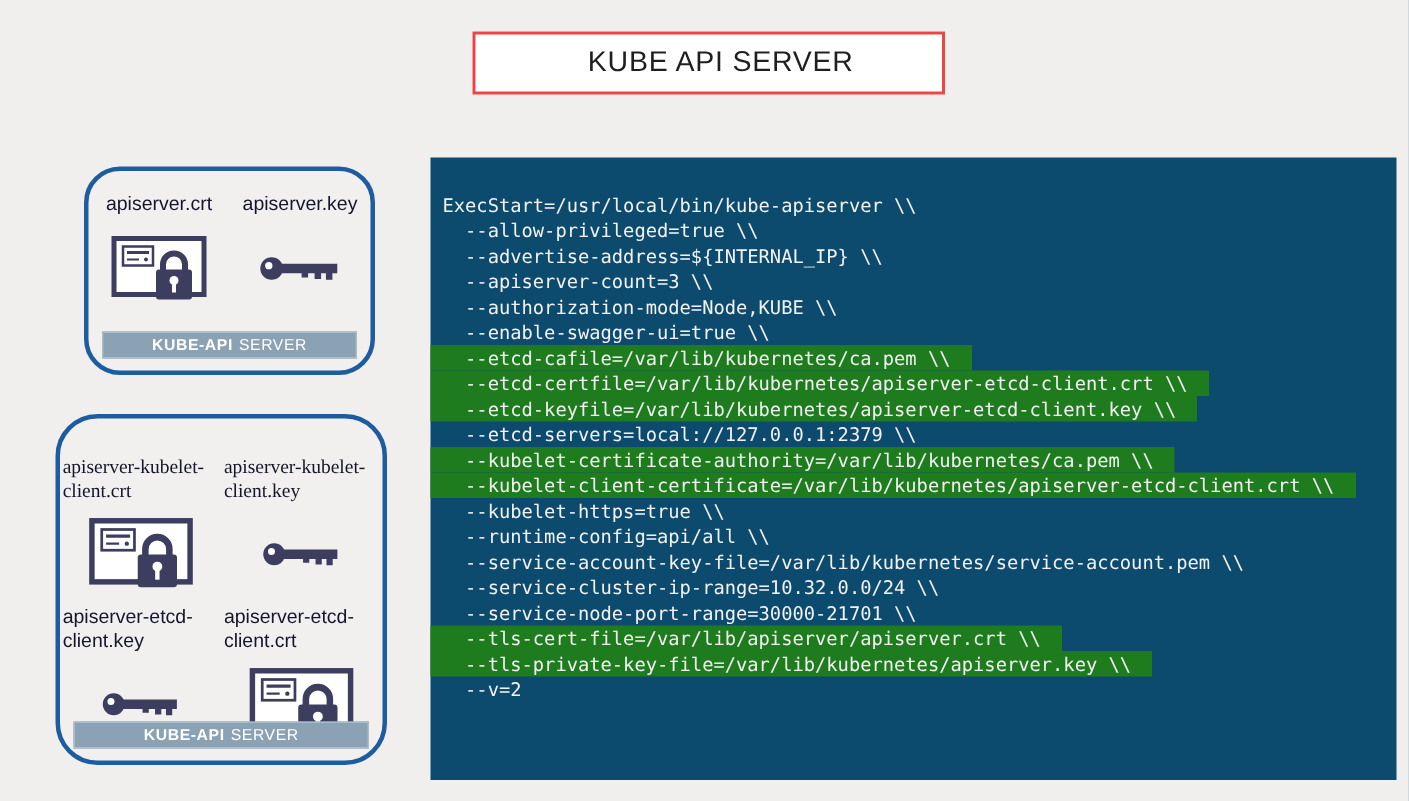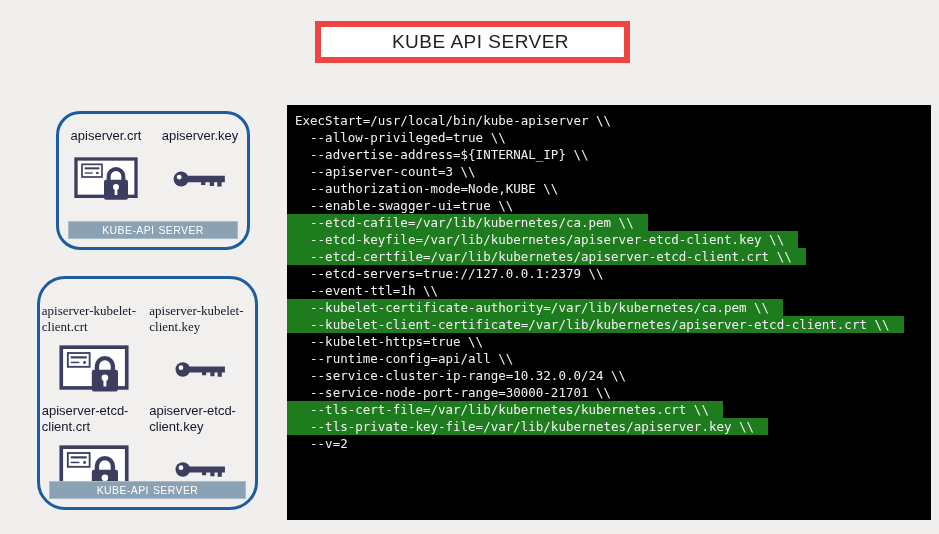--- a/index.html
+++ b/index.html
@@ -6,21 +6,21 @@
   html,body { margin:0; padding:0; background:#ffffff; }
   .canvas{
     position:relative; width:939px; height:534px;
     background:#f0efed; overflow:hidden;
     font-family:"Liberation Sans", sans-serif;
   }
 
   
   .title-box{
     position:absolute; left:315px; top:21px; width:315px; height:42px;
-    background:#ffffff; border:6px solid #ef4444;
+    background:#ffffff; border:2px solid #ef4444;
     display:flex; align-items:center; justify-content:center;
     font-size:19px; color:#1f1f1f; letter-spacing:.5px;padding-left:16px;
   }
 
   
   .cert-box{
     position:absolute; border:3px solid #1d5c9e; border-radius:24px;
     background:#f1f0ee;
   }
   #box-apiserver{ left:56px; top:111px; width:194px; height:139px; }
@@ -40,26 +40,26 @@
   #box-clients .box-grid.row2{ margin-top:4px; }
   #box-clients .cert-label{ min-height:32px; margin-bottom:4px; }
   #box-clients .icon-wrap{ height:60px; }
 
   .bar{
     position:absolute; left:9px; right:9px; bottom:8px; height:18px;
     background:#8ba1b4; border:1px solid #a9bac8;
     display:flex; align-items:center; justify-content:center;
     color:#ffffff; font-size:10.5px; letter-spacing:.4px;
   }
-  .bar .b{ font-weight:400; margin-right:4px; }
+  .bar .b{ font-weight:700; margin-right:4px; }
 
   
   .terminal{
     position:absolute; left:287px; top:105px; width:644px; height:415px;
-    background:#000000; padding-top:7px;
+    background:#0c4a6e; padding-top:23px;
   }
   .tline{
     font-family:"DejaVu Sans Mono", monospace;
     font-size:12.5px; line-height:17px; color:#f2f2f2;
     white-space:pre; width:fit-content;
     padding-left:8px; padding-right:14px;
   }
   .tline.hl{ background:#1e7c1e; }
 </style>
 </head>
@@ -130,68 +130,68 @@
           <svg width="52" height="23" viewBox="0 0 100 40">
             <circle cx="15" cy="20" r="14" fill="#3d3d60"></circle>
             <circle cx="11.5" cy="16.5" r="4.5" fill="#ffffff"></circle>
             <path d="M26 14 H96 V26 H90 V34 H82 V26 H76 V33 H68 V26 H60 V31 H52 V26 H26 Z" fill="#3d3d60"></path>
           </svg>
         </div>
       </div>
     </div>
     <div class="box-grid row2">
       <div class="cell">
+        <div class="cert-label">apiserver-etcd-client.key</div>
+        <div class="icon-wrap">
+          <svg width="52" height="23" viewBox="0 0 100 40">
+            <circle cx="15" cy="20" r="14" fill="#3d3d60"></circle>
+            <circle cx="11.5" cy="16.5" r="4.5" fill="#ffffff"></circle>
+            <path d="M26 14 H96 V26 H90 V34 H82 V26 H76 V33 H68 V26 H60 V31 H52 V26 H26 Z" fill="#3d3d60"></path>
+          </svg>
+        </div>
+      </div>
+      <div class="cell">
         <div class="cert-label">apiserver-etcd-client.crt</div>
         <div class="icon-wrap">
           <svg width="70" height="48" viewBox="0 0 96 66">
             <rect x="3" y="3" width="90" height="56" fill="#ffffff" stroke="#3d3d60" stroke-width="5"></rect>
             <rect x="12" y="11" width="30" height="19" fill="none" stroke="#3d3d60" stroke-width="2.5"></rect>
             <line x1="16" y1="17" x2="38" y2="17" stroke="#3d3d60" stroke-width="3"></line>
             <line x1="16" y1="24" x2="28" y2="24" stroke="#3d3d60" stroke-width="2"></line>
             <circle cx="35" cy="24" r="2" fill="#3d3d60"></circle>
             <path d="M52 36 v-7 a11 11 0 0 1 22 0 v7" fill="none" stroke="#3d3d60" stroke-width="6"></path>
             <rect x="45" y="34" width="36" height="30" rx="3" fill="#3d3d60"></rect>
             <circle cx="63" cy="45" r="4.5" fill="#ffffff"></circle>
             <rect x="61" y="46" width="4" height="11" fill="#ffffff"></rect>
-          </svg>
-        </div>
-      </div>
-      <div class="cell">
-        <div class="cert-label">apiserver-etcd-client.key</div>
-        <div class="icon-wrap">
-          <svg width="52" height="23" viewBox="0 0 100 40">
-            <circle cx="15" cy="20" r="14" fill="#3d3d60"></circle>
-            <circle cx="11.5" cy="16.5" r="4.5" fill="#ffffff"></circle>
-            <path d="M26 14 H96 V26 H90 V34 H82 V26 H76 V33 H68 V26 H60 V31 H52 V26 H26 Z" fill="#3d3d60"></path>
           </svg>
         </div>
       </div>
     </div>
     <div class="bar">
       <span class="b">KUBE-API</span>
       <span>SERVER</span>
     </div>
   </div>
 
   <div class="terminal">
     <div class="tline">ExecStart=/usr/local/bin/kube-apiserver \\</div>
     <div class="tline">  --allow-privileged=true \\</div>
     <div class="tline">  --advertise-address=${INTERNAL_IP} \\</div>
     <div class="tline">  --apiserver-count=3 \\</div>
     <div class="tline">  --authorization-mode=Node,KUBE \\</div>
     <div class="tline">  --enable-swagger-ui=true \\</div>
     <div class="tline hl">  --etcd-cafile=/var/lib/kubernetes/ca.pem \\</div>
+    <div class="tline hl">  --etcd-certfile=/var/lib/kubernetes/apiserver-etcd-client.crt \\</div>
     <div class="tline hl">  --etcd-keyfile=/var/lib/kubernetes/apiserver-etcd-client.key \\</div>
-    <div class="tline hl">  --etcd-certfile=/var/lib/kubernetes/apiserver-etcd-client.crt \\</div>
-    <div class="tline">  --etcd-servers=true://127.0.0.1:2379 \\</div>
-    <div class="tline">  --event-ttl=1h \\</div>
+    <div class="tline">  --etcd-servers=local://127.0.0.1:2379 \\</div>
     <div class="tline hl">  --kubelet-certificate-authority=/var/lib/kubernetes/ca.pem \\</div>
     <div class="tline hl">  --kubelet-client-certificate=/var/lib/kubernetes/apiserver-etcd-client.crt \\</div>
     <div class="tline">  --kubelet-https=true \\</div>
     <div class="tline">  --runtime-config=api/all \\</div>
+    <div class="tline">  --service-account-key-file=/var/lib/kubernetes/service-account.pem \\</div>
     <div class="tline">  --service-cluster-ip-range=10.32.0.0/24 \\</div>
     <div class="tline">  --service-node-port-range=30000-21701 \\</div>
-    <div class="tline hl">  --tls-cert-file=/var/lib/kubernetes/kubernetes.crt \\</div>
+    <div class="tline hl">  --tls-cert-file=/var/lib/apiserver/apiserver.crt \\</div>
     <div class="tline hl">  --tls-private-key-file=/var/lib/kubernetes/apiserver.key \\</div>
     <div class="tline">  --v=2</div>
   </div>
 
 </div>
 
 </body></html>

